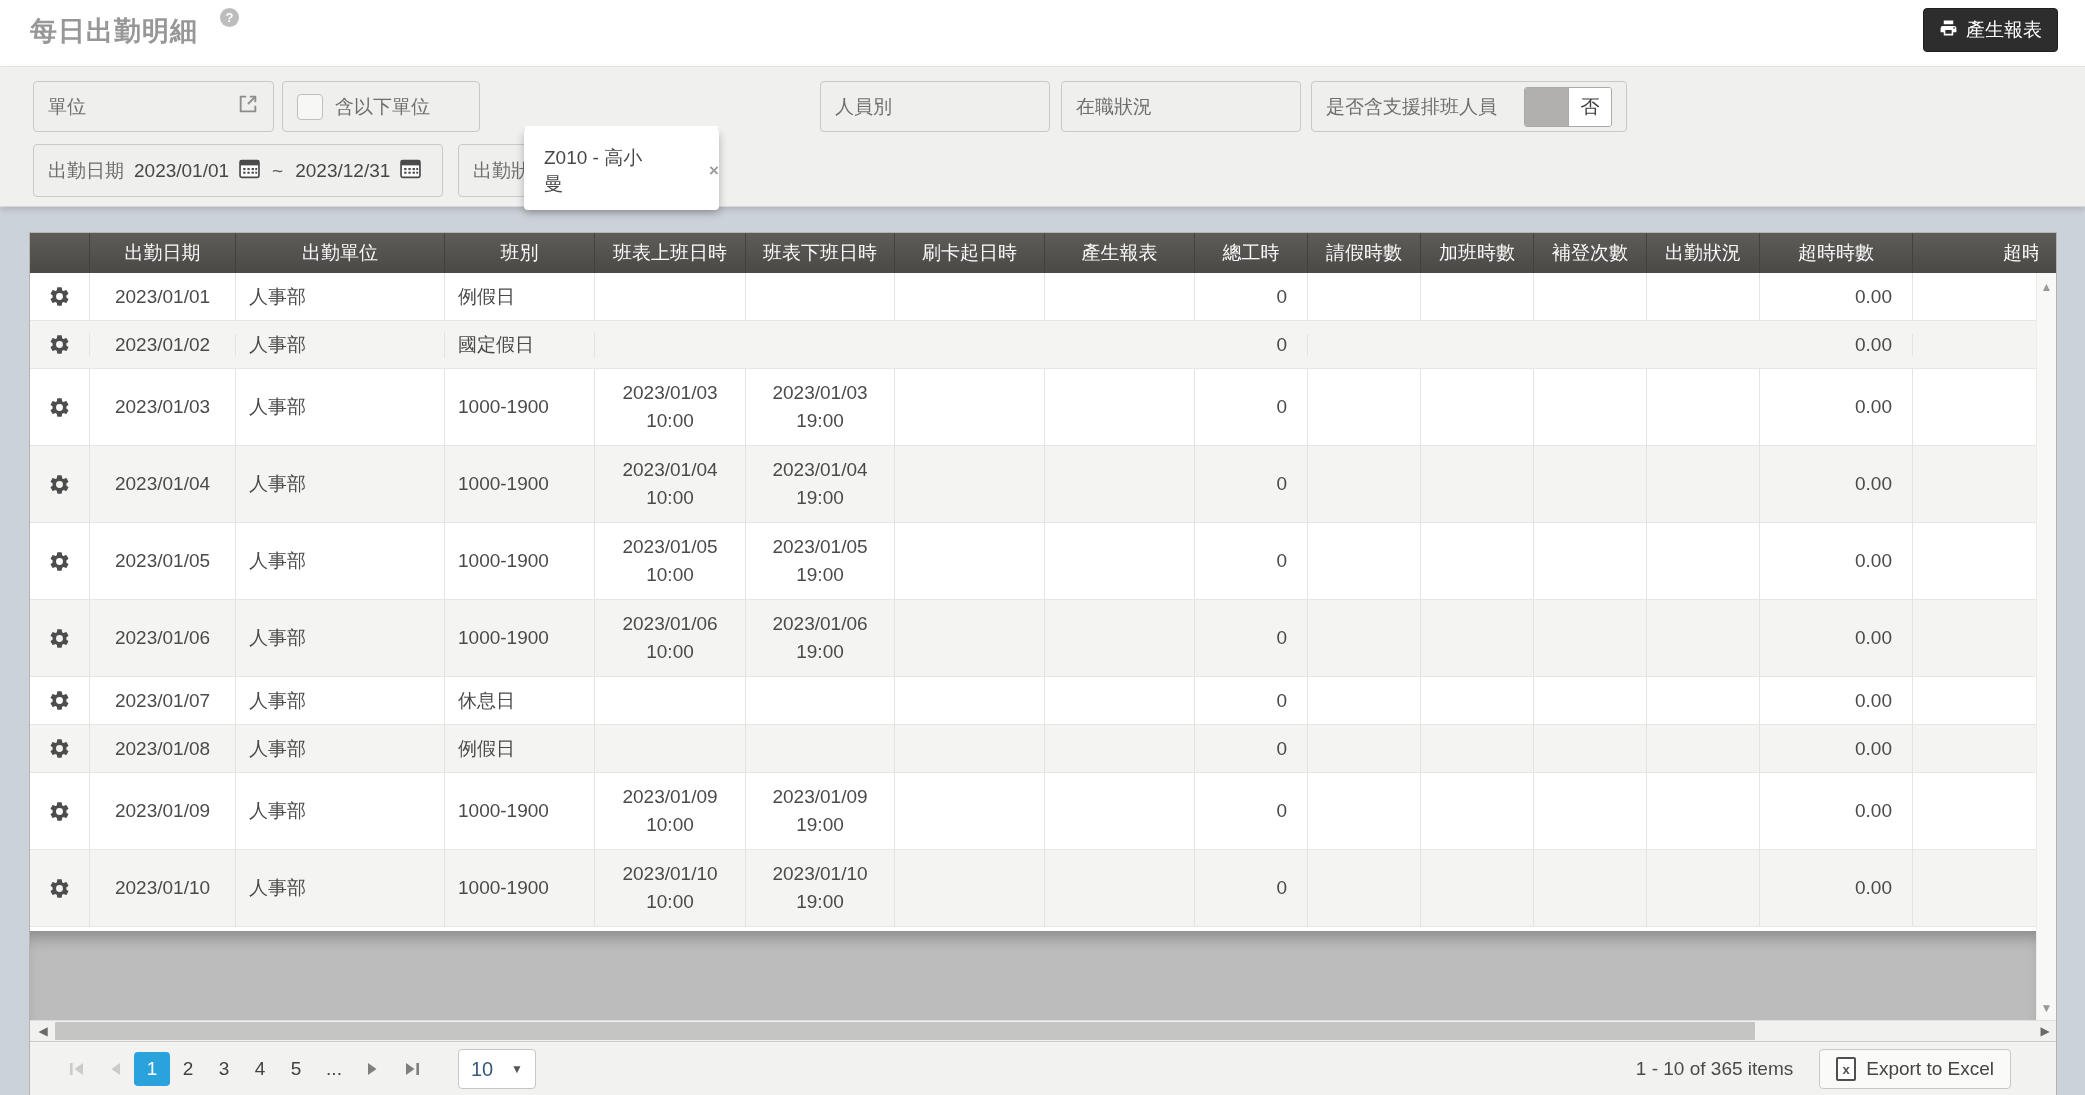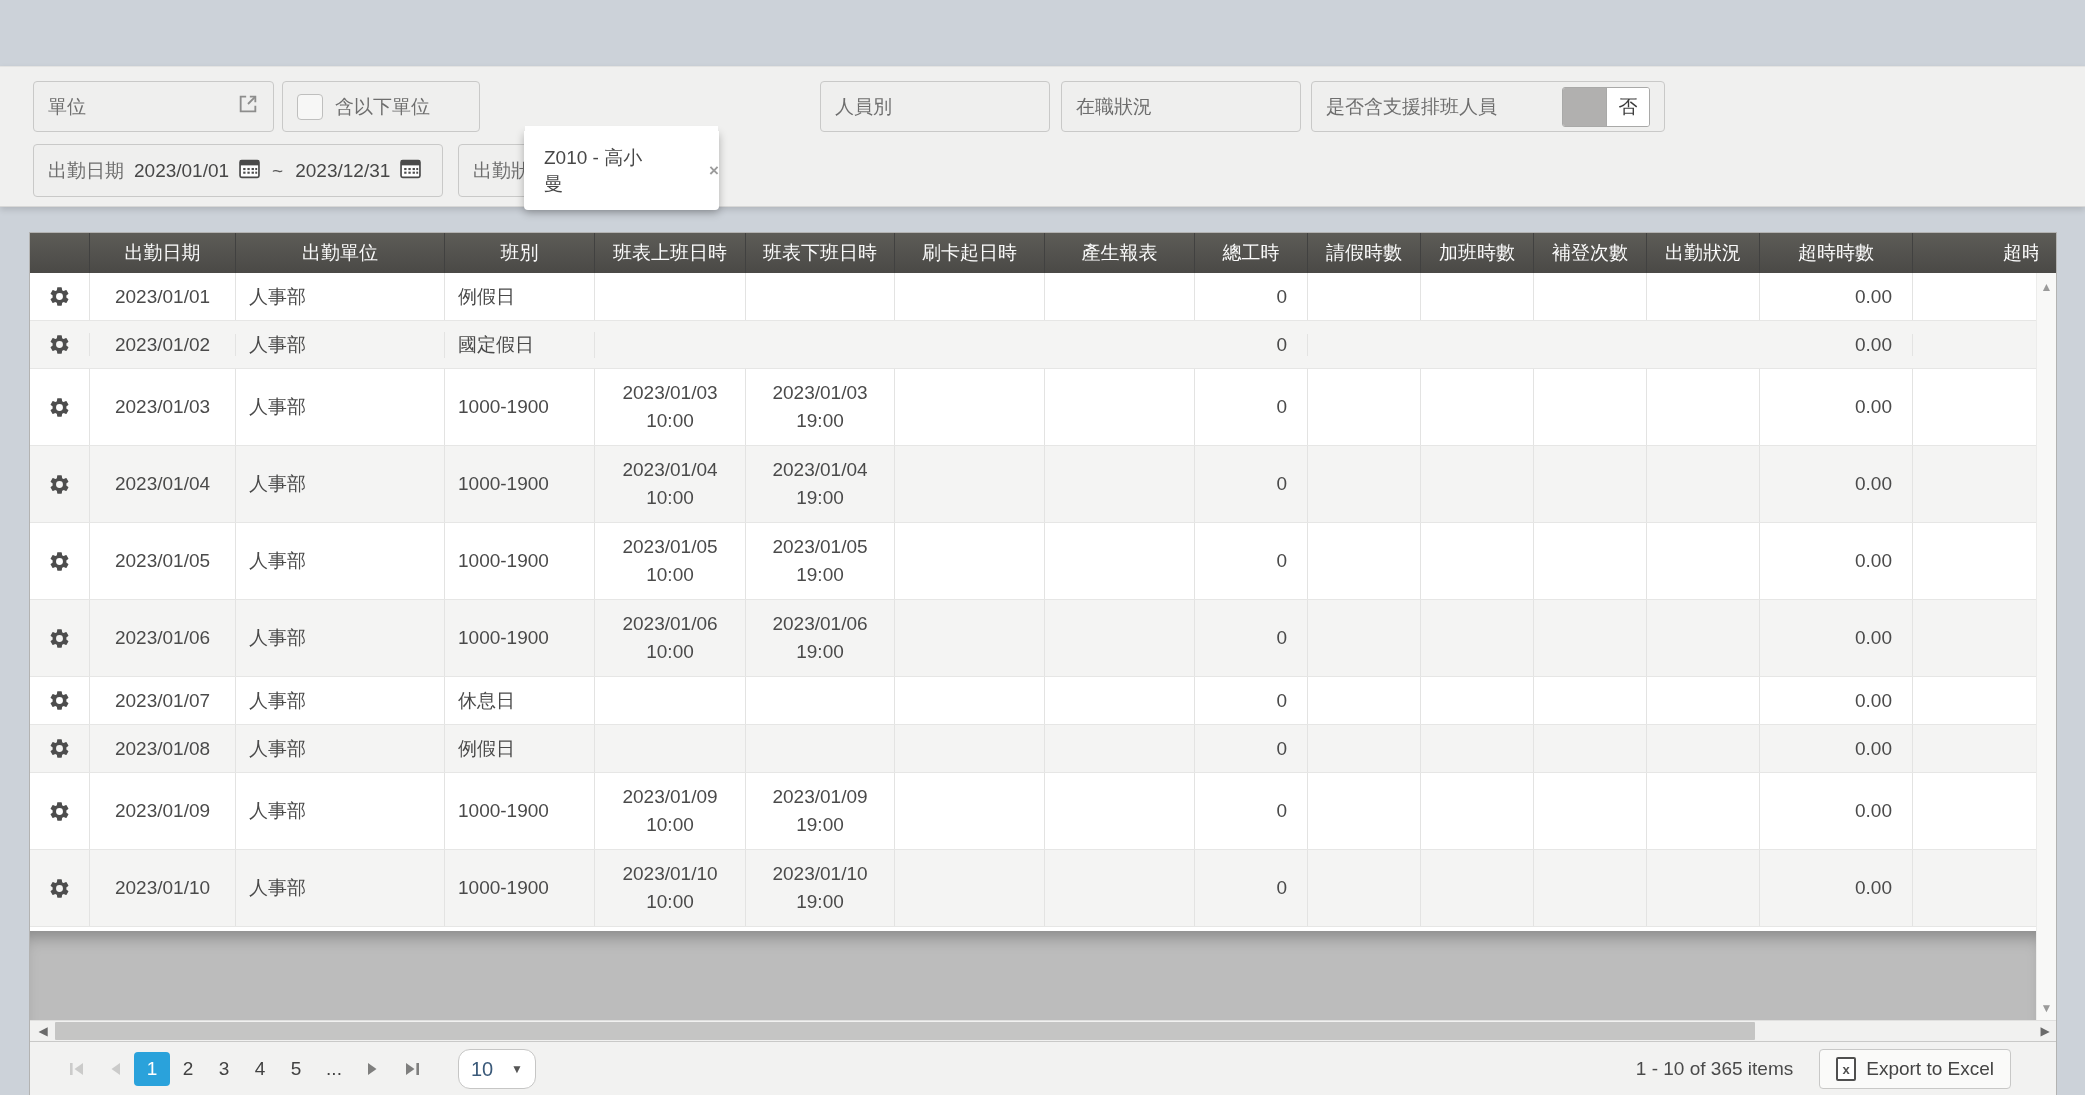--- a/index.html
+++ b/index.html
@@ -15,21 +15,21 @@
   
   .filter-panel { position:absolute; left:0; top:66px; width:2085px; height:141px; background:#f0f0ef; border-top:1px solid #e3e3e2; border-bottom:1px solid #d8d8d7; box-shadow:0 3px 6px rgba(0,0,0,0.13); }
   .fbox { position:absolute; height:51px; background:#efefee; border:1px solid #c9c9c8; border-radius:4px; display:flex; align-items:center; padding:0 14px; font-size:19px; color:#6e6e6e; }
   .fbox .grow { flex:1; }
   .r1 { top:14px; }
   .r2 { top:77px; height:53px; }
   .f-unit { left:33px; width:241px; }
   .f-include { left:282px; width:198px; gap:12px; }
   .f-person { left:820px; width:230px; }
   .f-employ { left:1061px; width:240px; }
-  .f-support { left:1311px; width:354px; gap:14px; }
+  .f-support { left:1311px; width:316px; gap:14px; }
   .f-date { left:33px; width:410px; gap:10px; }
   .f-status { left:458px; width:185px; }
   .checkbox { width:26px; height:26px; background:#f7f7f6; border:1px solid #bfbfbe; border-radius:4px; }
   .date-val { color:#474747; }
   .tilde { color:#5a5a5a; padding:0 2px; }
   .toggle { display:flex; width:88px; height:40px; border:1px solid #a9a9a8; border-radius:3px; overflow:hidden; margin-left:auto; cursor:pointer; }
   .toggle .off-side { width:44px; background:#b1b0af; }
   .toggle .on-side { width:44px; background:#ffffff; border-left:1px solid #a9a9a8; color:#3b3b3b; display:flex; align-items:center; justify-content:center; font-size:19px; }
 
   
@@ -64,32 +64,44 @@
   .hs-left { left:2px; } .hs-right { right:0; }
   .hs-thumb { position:absolute; left:25px; top:1px; width:1700px; height:18px; background:#c5c5c4; border-radius:1px; cursor:pointer; }
 
   
   .pager { position:absolute; left:0; top:808px; width:2026px; height:55px; background:#f2f2f1; border-top:1px solid #c9c9c8; display:flex; align-items:center; padding:0 45px 0 28px; }
   .pg-arrow { width:38px; height:34px; display:flex; align-items:center; justify-content:center; cursor:pointer; }
   .pg-arrow svg { display:block; }
   .pg-num { min-width:36px; height:34px; display:flex; align-items:center; justify-content:center; font-size:19px; color:#424242; cursor:pointer; border-radius:4px; }
   .pg-num.active { background:#2aa2db; color:#fff; width:34px; }
   .pg-dots { min-width:40px; text-align:center; font-size:19px; color:#424242; cursor:pointer; }
-  .pg-size { margin-left:28px; width:78px; height:40px; background:#fff; border:1px solid #c6c6c5; border-radius:12px; display:flex; align-items:center; padding:7px 12px; font-size:20px; color:#3b5a7a; cursor:pointer; }
+  .pg-size { margin-left:28px; width:78px; height:40px; background:#fff; border:1px solid #c6c6c5; border-radius:4px; display:flex; align-items:center; padding:7px 12px; font-size:20px; color:#3b5a7a; cursor:pointer; }
   .pg-size .caret { margin-left:auto; color:#555; font-size:12px; }
   .pg-spacer { flex:1; }
   .pg-info { font-size:19px; color:#4a4a4a; margin-right:26px; }
   .export-btn { height:40px; background:#fafaf9; border:1px solid #c8c8c7; border-radius:4px; display:flex; align-items:center; gap:10px; padding:0 16px; font-size:19px; color:#444; cursor:pointer; }
   .xl-icon { width:20px; height:24px; border:2px solid #4f4f4f; border-radius:2px; display:flex; align-items:center; justify-content:center; font-size:13px; font-weight:bold; color:#4f4f4f; background:#fff; }
 </style>
 </head>
 <body>
 
 <div class="app">
 
+  <div class="topbar">
+    <div class="page-title">每日出勤明細</div>
+    <div class="help-badge">?</div>
+    <button class="report-btn">
+      <span>
+        <svg width="19" height="19" viewBox="0 0 24 24" fill="#ffffff">
+            <path d="M18 8H6V3h12v5zm1 2H5a3 3 0 0 0-3 3v5h4v4h12v-4h4v-5a3 3 0 0 0-3-3zm-3 10H8v-5h8v5zm3-6.5a1 1 0 1 1 0-2 1 1 0 0 1 0 2z"></path>
+          </svg>
+      </span>
+      <span>產生報表</span>
+    </button>
+  </div>
 
   <div class="filter-panel">
     <div class="fbox r1 f-unit">
       <span>單位</span>
       <span class="grow"></span>
       <span>
         <svg width="22" height="22" viewBox="0 0 24 24" fill="none" stroke="#8d8d8c" stroke-width="2">
             <path d="M10 4H4v16h16v-6"></path>
             <path d="M14 4h6v6"></path>
             <path d="M20 4l-8 8"></path>

